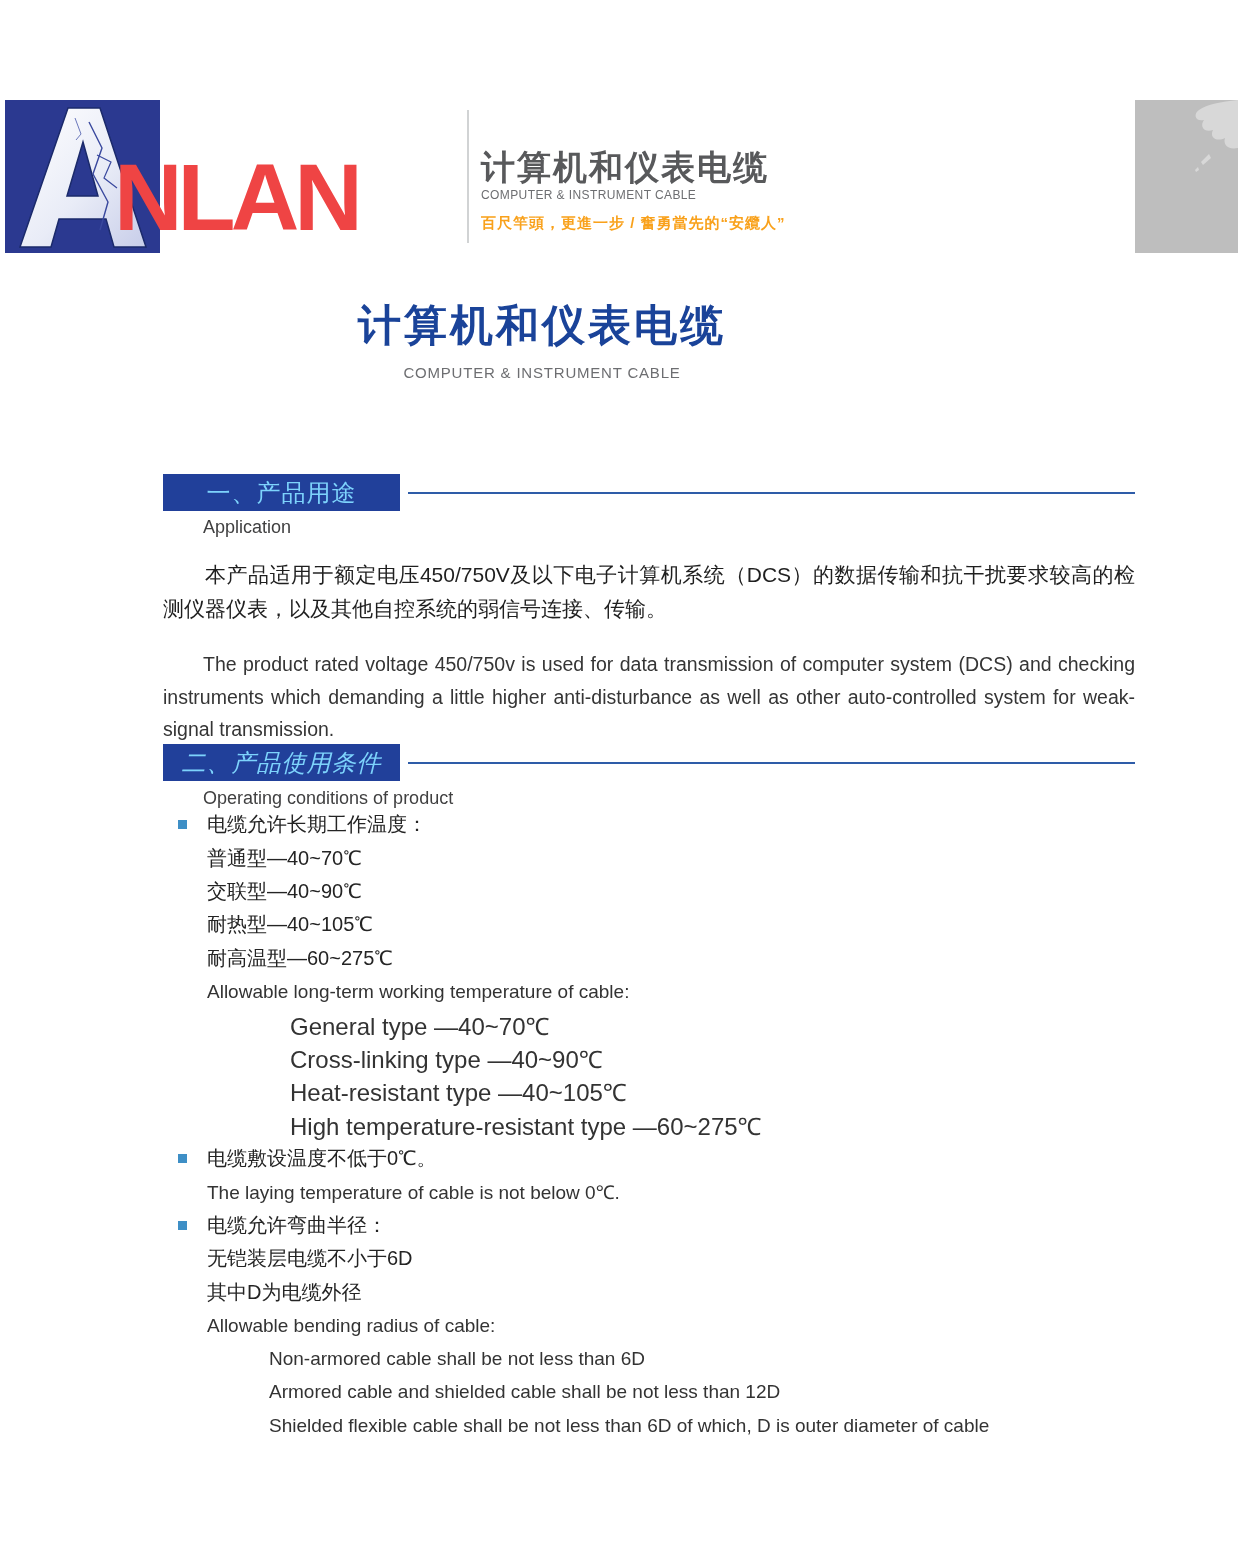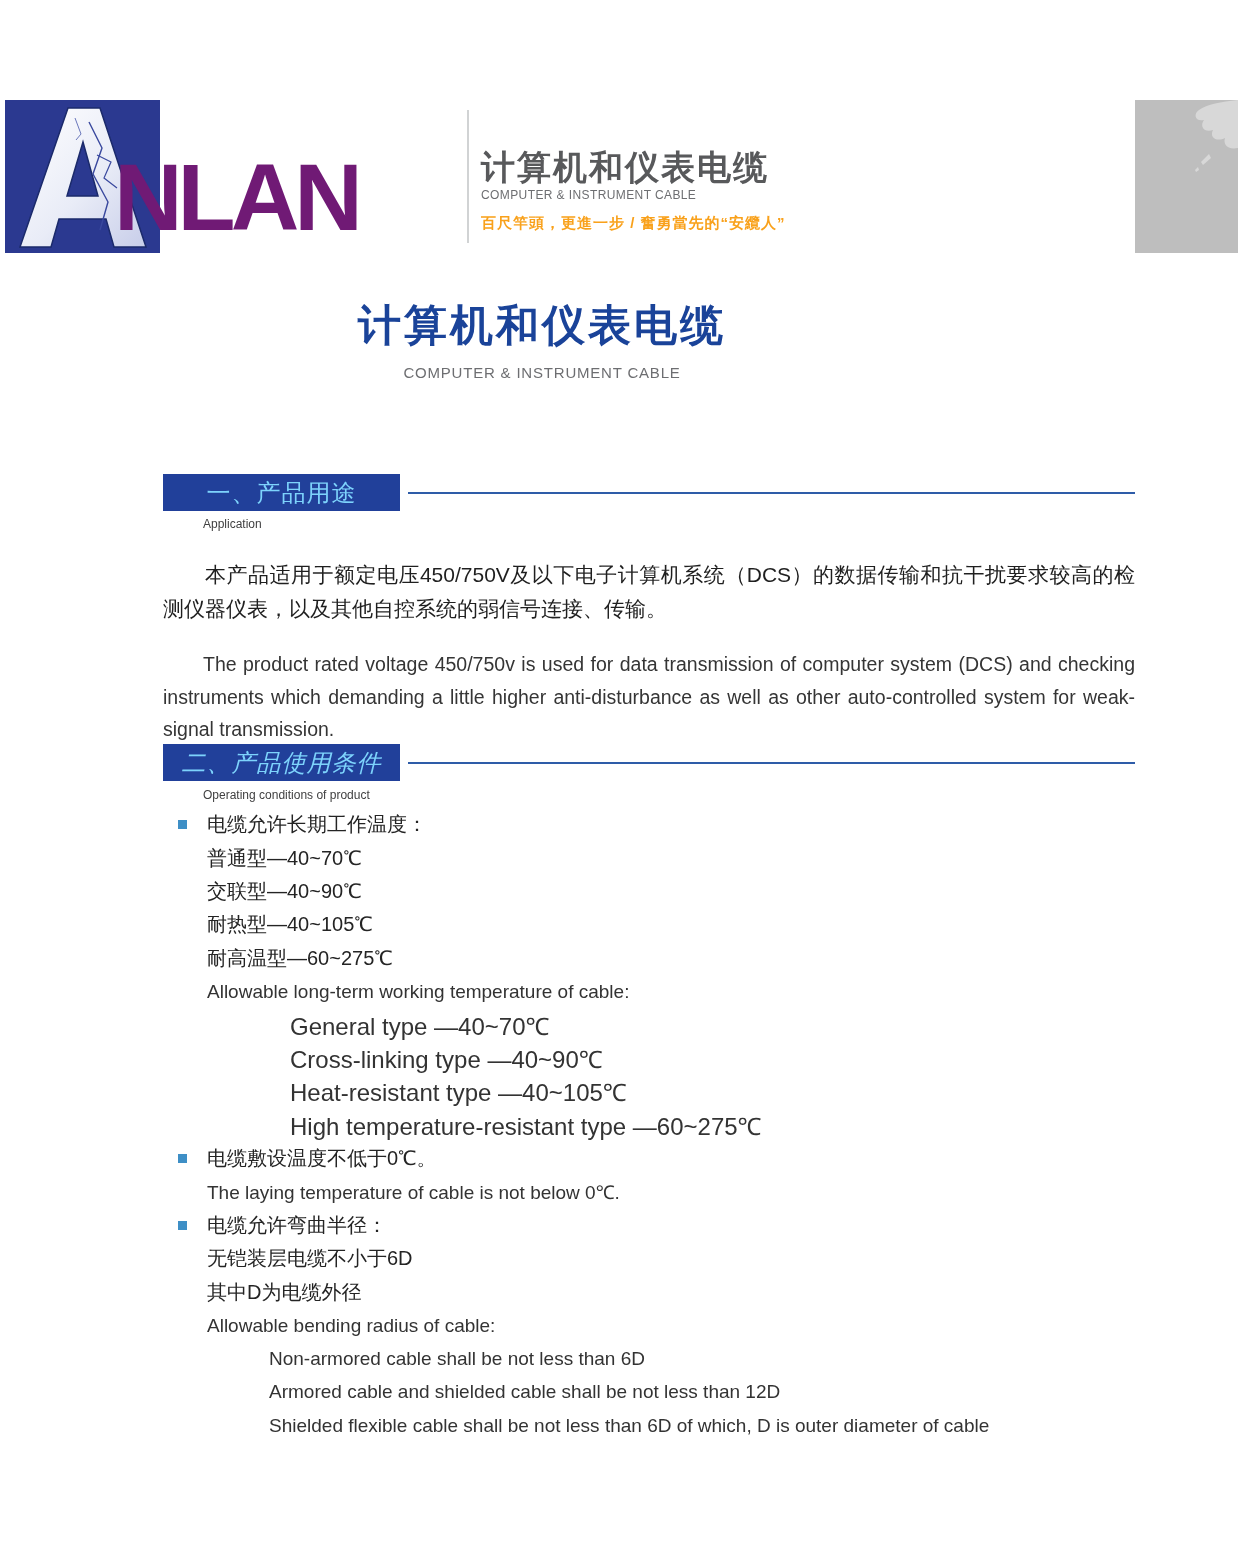--- a/index.html
+++ b/index.html
@@ -1,41 +1,41 @@
 <!DOCTYPE html>
 <html><head>
 <meta charset="utf-8">
 <style>
   * { margin:0; padding:0; box-sizing:border-box; }
   html,body { background:#ffffff; }
   body { width:1238px; height:1547px; position:relative; font-family:"Liberation Sans", sans-serif; color:#231f20; overflow:hidden; }
 
   
   .logo-box { position:absolute; left:5px; top:100px; width:155px; height:153px; }
-  .logo-rest { position:absolute; left:114px; top:150px; font-size:95px; line-height:95px; font-weight:700; color:#701a75; letter-spacing:-5px; }
+  .logo-rest { position:absolute; left:114px; top:150px; font-size:95px; line-height:95px; font-weight:700; color:#ef4444; letter-spacing:-5px; }
   .header-divider { position:absolute; left:467px; top:110px; width:2px; height:133px; background:#d1d3d4; }
   .header-block { position:absolute; left:481px; top:148px; width:560px; }
   .header-cn { font-size:34px; font-weight:700; color:#58595b; letter-spacing:2px; line-height:38px; }
   .header-en { font-size:12px; color:#6d6e71; letter-spacing:0.4px; margin-top:2px; }
   .header-tagline { font-size:15px; font-weight:700; color:#f9a11b; margin-top:12px; letter-spacing:1px; }
   .photo-box { position:absolute; left:1135px; top:100px; width:103px; height:153px; }
 
   
   .title-block { position:absolute; left:0; top:297px; width:1084px; text-align:center; }
   .title-cn { font-size:43px; font-weight:700; color:#1a4399; letter-spacing:3px; }
   .title-en { font-size:15px; color:#6d6e71; letter-spacing:0.8px; margin-top:9px; }
 
   
   .sec-header { position:absolute; left:163px; width:972px; height:37px; display:flex; align-items:center; }
   .sec-header.s1 { top:474px; }
   .sec-header.s2 { top:744px;font-style:italic; }
   .sec-box { width:237px; height:37px; background:#21409a; color:#7dd3fc; font-size:24px; letter-spacing:1px; display:flex; align-items:center; justify-content:center; flex:0 0 auto; }
   .sec-line { flex:1; height:2px; background:#2e5ca8; margin-left:8px; }
 
-  .sub-label { position:absolute; left:203px; font-size:12px; color:#404041; }
+  .sub-label { position:absolute; left:203px; font-size:18px; color:#404041; }
   .lbl-app { top:517px; }
   .lbl-op  { top:788px; }
 
   
   .para { position:absolute; left:163px; width:972px; text-align:justify; }
   .para-cn { top:558px; font-size:21px; line-height:33.5px; color:#1f1f1f; text-indent:2em; }
   .para-en { top:648px; font-size:19.5px; line-height:32.6px; color:#353535; text-indent:40px; }
 
   
   .cond-list { position:absolute; left:163px; top:808px; width:975px; }

